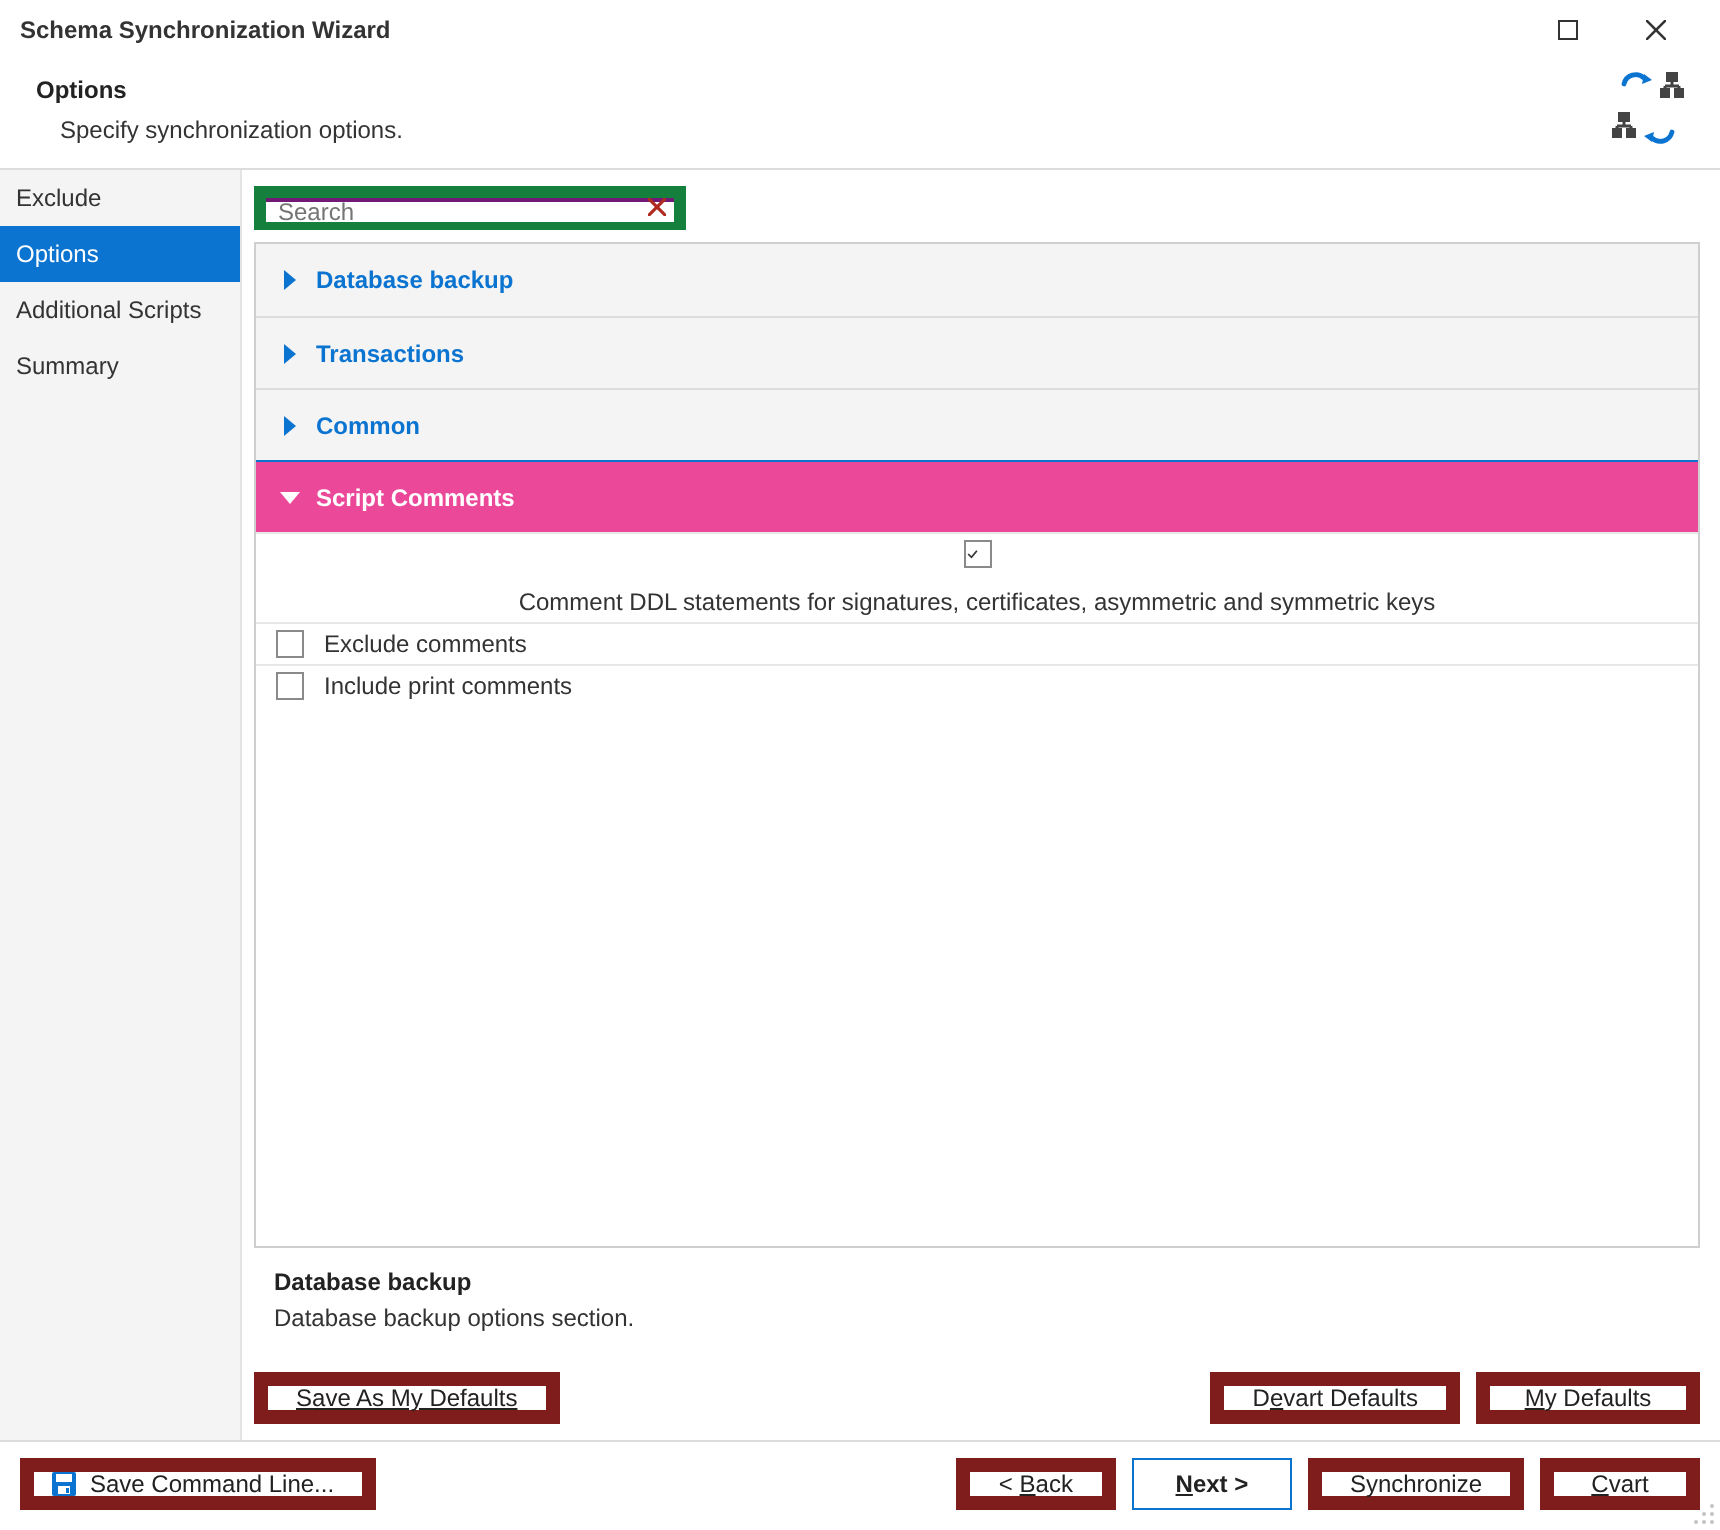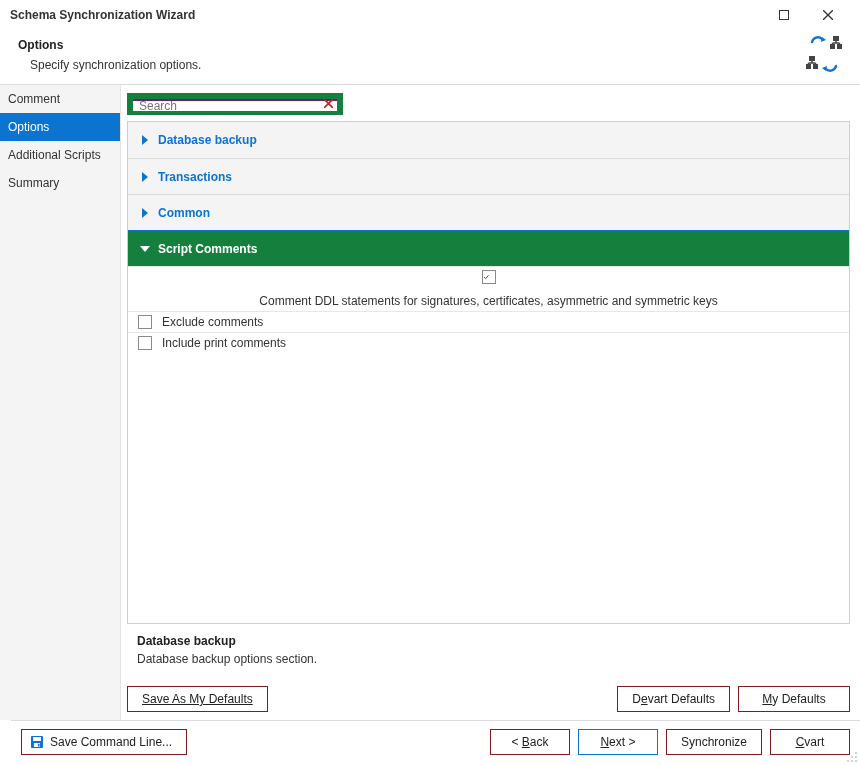--- a/index.html
+++ b/index.html
@@ -65,21 +65,21 @@
     min-height:0; background:#fff; overflow:hidden;
   }
   .group-header {
     height:36px; display:flex; align-items:center; gap:8px;
     padding:0 12px; background:#f4f4f4;
     border-top:1px solid #dcdcdc;
     font-weight:600; color:#0b74d1; cursor:pointer;
   }
   .group-header:first-child { border-top:none; }
   .group-header.expanded {
-    background:#15803d; color:#fff; border-top:1px solid #0b74d1;
+    background:#ec4899; color:#fff; border-top:1px solid #0b74d1;
   }
   .chevron { width:10px; display:inline-flex; justify-content:center; }
   .chevron svg { display:block; }
   .options-list { background:#fff; }
   .option-row {
     display:flex; align-items:center; gap:10px;
     padding: 3px 10px 3px 10px;
     border-top:1px solid #e7e7e7;
     font-size:12px; color:#333;
   }
@@ -101,39 +101,38 @@
   }
   .help-strip .ht { font-weight:700; font-size:12px; margin-bottom:4px; }
   .help-strip .hd { font-size:12px; color:#333; }
   
   .defaults-row {
     display:flex; align-items:center; padding: 0 0 8px 0;
     gap:8px;
   }
   .defaults-row .spacer { flex:1; }
   .btn {
-    height:26px; background:#fff; border:1px solid #7f1d1d;
+    height:26px; background:#fff; border:7px solid #7f1d1d;
     padding: 0 14px; font-size:12px; color:#222; cursor:pointer;
     display:inline-flex; align-items:center; justify-content:center;
     min-width:112px;
   }
   .btn .ul { text-decoration: underline; text-underline-offset:1px; }
   
   .footer {
     border-top:1px solid #dcdcdc;
     padding: 8px 10px 10px 10px;
     display:flex; align-items:flex-start; gap:8px;
     background:#fff;
     position:relative;
-    margin-left:11px;
   }
   .footer .left { display:flex; align-items:center; gap:6px; }
   .footer .spacer { flex:1; }
   .footer .btn { min-width:80px; }
-  .footer .btn.primary { border:1px solid #0b74d1; }
+  .footer .btn.primary { border:1px solid #0b74d1;font-weight:bold; }
   .save-icon { width:14px; height:14px; display:inline-block; }
   .resize-grip {
     position:absolute; right:2px; bottom:2px; width:12px; height:12px;
     opacity:0.5;
   }
 </style>
 </head>
 <body>
 
 <div class="window">
@@ -184,21 +183,21 @@
         </g>
         <path d="M34 30 a6 6 0 0 1 -10 3" fill="none" stroke="#0b74d1" stroke-width="2.4" stroke-linecap="round"></path>
         <polygon points="24,35 20,32 25,30" fill="#0b74d1"></polygon>
       </svg>
     </div>
   </div>
 
   <div class="body">
 
     <div class="sidebar">
-      <div class="nav-item">Comment</div>
+      <div class="nav-item">Exclude</div>
       <div class="nav-item active">Options</div>
       <div class="nav-item">Additional Scripts</div>
       <div class="nav-item">Summary</div>
     </div>
 
     <div class="main">
 
       <div class="search-wrap">
         <div class="search-box">
           <input type="text" placeholder="Search" style="">

